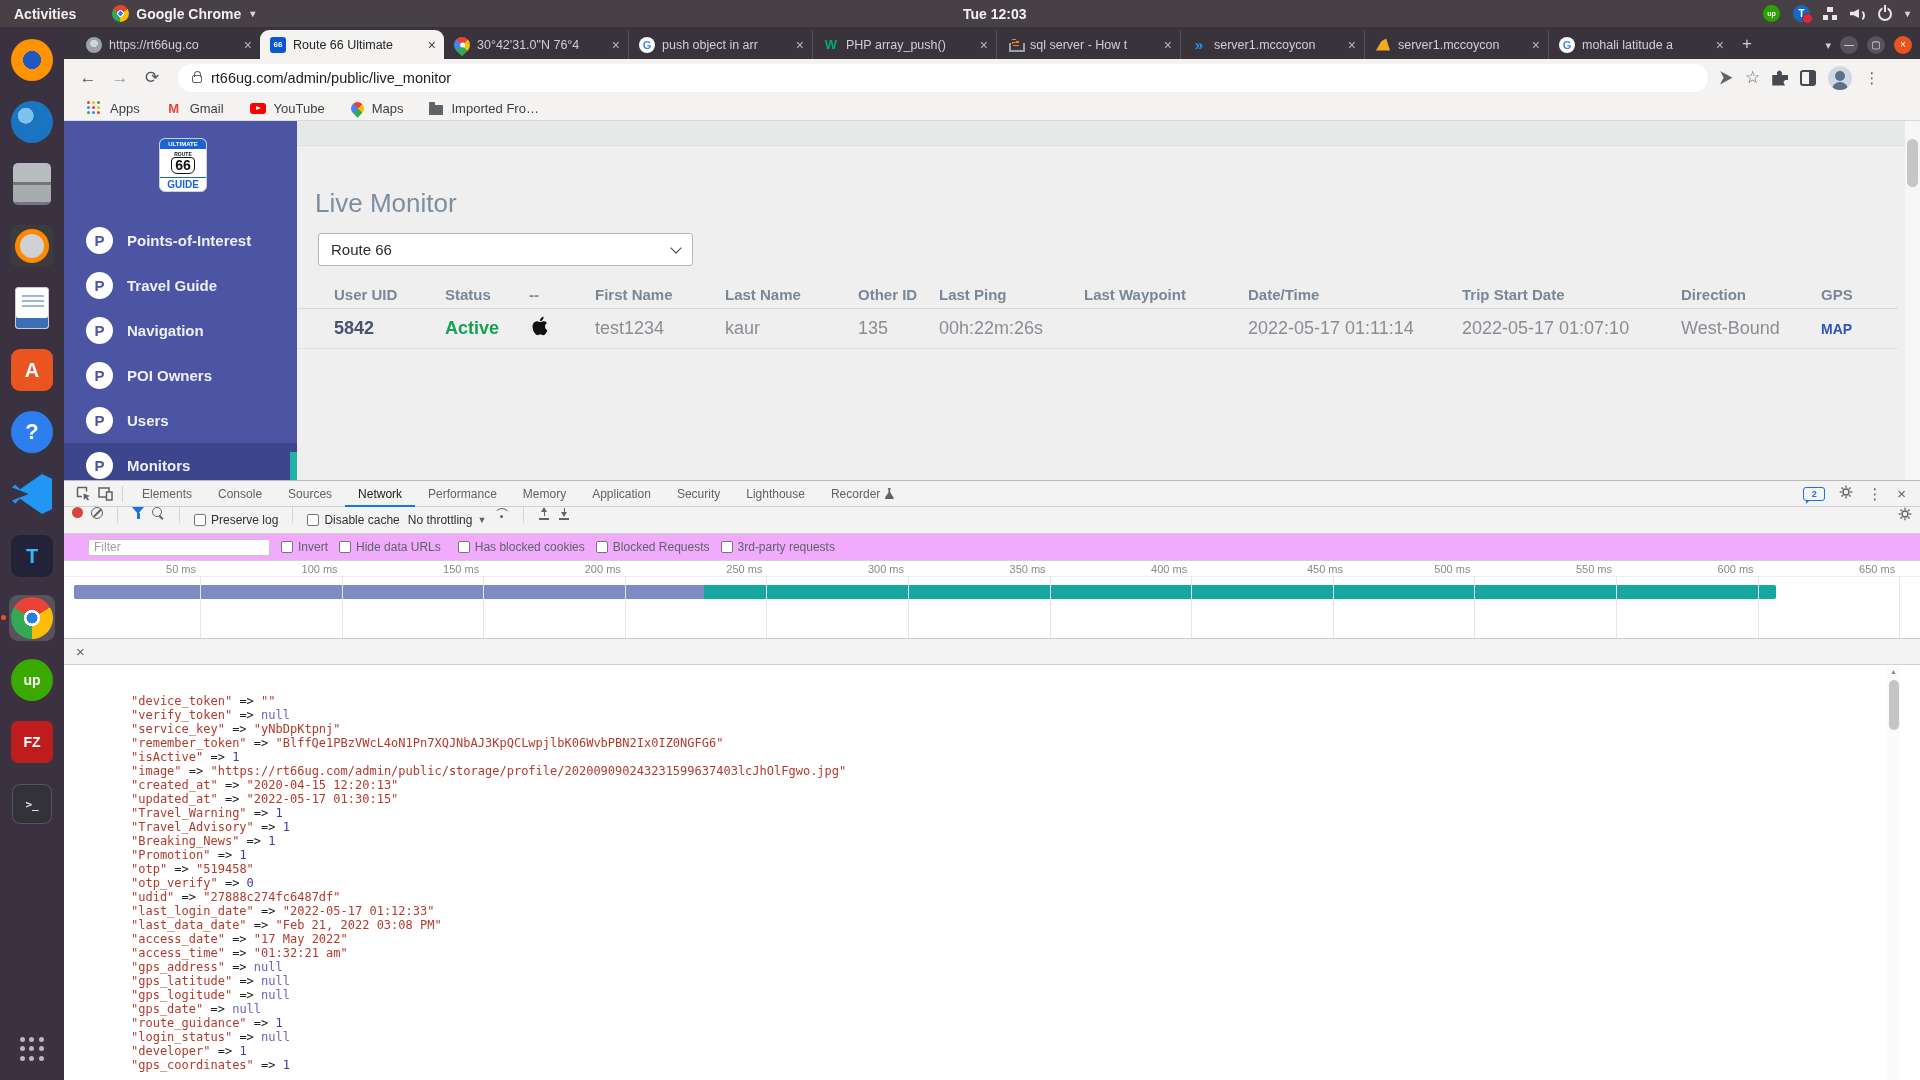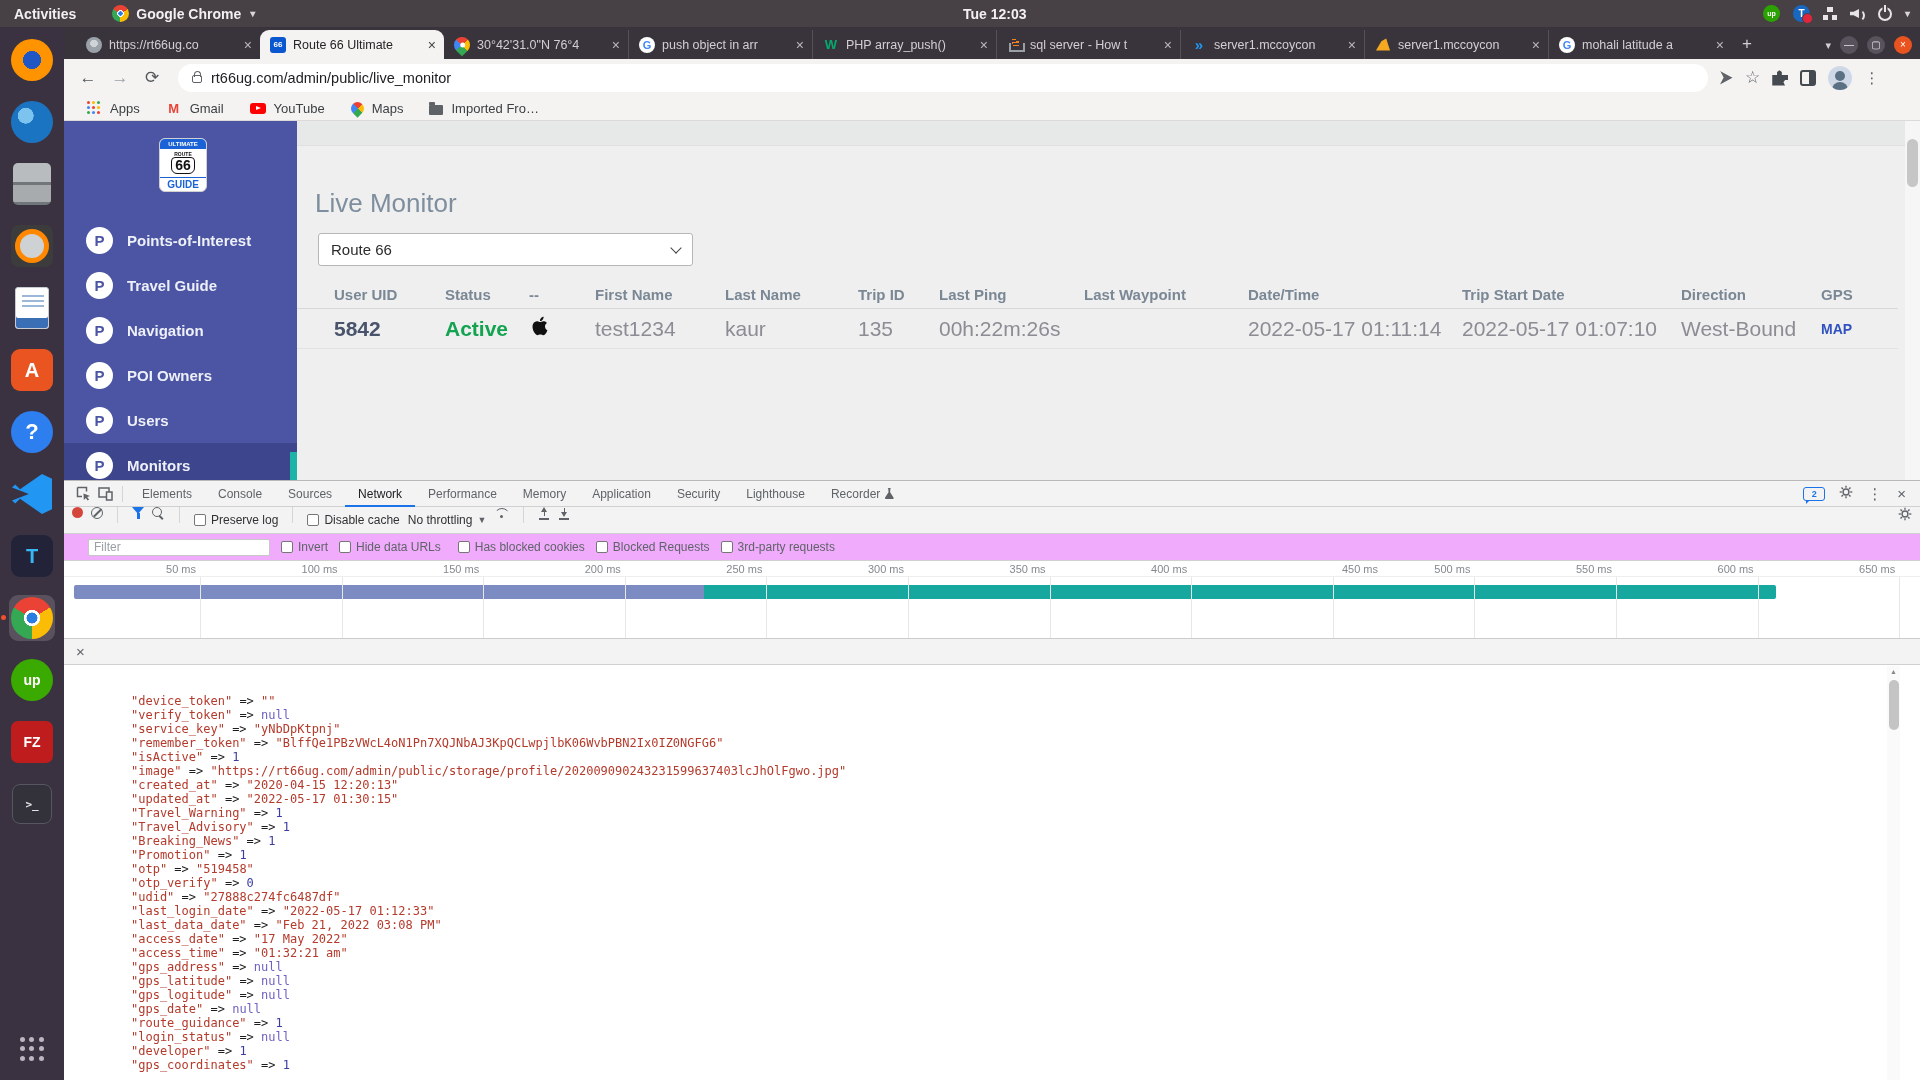--- a/index.html
+++ b/index.html
@@ -134,21 +134,21 @@
 .side-scroll{position:absolute;right:0;bottom:0;width:7px;height:28px;background:#1fb3a7}
 .main{flex:1;background:#efefef;position:relative;overflow:hidden}
 .topstrip{height:25px;background:#e7e8e8;border-bottom:1px solid #e0e0e0}
 .page-title{margin:42px 0 0 18px;font-size:26px;color:#7e8e9e}
 .select{margin:14px 0 0 21px;width:375px;height:33px;background:#fff;border:1px solid #b6b6b6;border-radius:3px;display:flex;align-items:center;padding:0 12px;font-size:15px;color:#2b2b2b;position:relative}
 .select-caret{position:absolute;right:12px;width:8px;height:8px;border-right:1.5px solid #444;border-bottom:1.5px solid #444;transform:rotate(45deg);margin-top:-4px}
 .grid-row{display:grid;grid-template-columns:111px 84px 66px 130px 133px 81px 145px 164px 214px 219px 140px 1fr;padding-left:37px;margin-right:22px}
 .thead{margin-top:14px;height:29px;align-items:center;border-bottom:1px solid #d8d8d8}
 .thead span{font-size:15px;font-weight:bold;color:#7a8795}
 .trow{height:40px;align-items:center;border-bottom:1px solid #e2e2e2}
-.trow span{font-size:21px;color:#8c8c94}
+.trow span{font-size:18px;color:#8c8c94}
 .trow .uid{color:#49536b;font-weight:bold}
 .trow .status-active{color:#13a351;font-weight:bold}
 .trow .map-link{color:#3052c0;font-weight:bold;font-size:14px}
 .page-scrollbar{position:absolute;right:0;top:0;width:15px;height:100%;background:#f6f6f6}
 .page-scrollbar .thumb{position:absolute;left:2px;right:2px;top:18px;height:48px;border-radius:6px;background:#c6c6c6}
 
 
 .devtools{position:absolute;top:453px;left:0;right:0;height:600px;background:#fff;border-top:1px solid #b9b9b9;font-size:12px;color:#333}
 .dt-tabs{height:26px;background:#f3f3f3;border-bottom:1px solid #d0d0d0;display:flex;align-items:center;padding:0 8px}
 .dt-ico{width:22px;height:20px;display:flex;align-items:center;justify-content:center;color:#5f6368}
@@ -447,21 +447,21 @@
         <div class="select">
           <span>Route 66</span>
           <span class="select-caret"></span>
         </div>
         <div class="grid-row thead" id="thead">
             <span>User UID</span>
             <span>Status</span>
             <span>--</span>
             <span>First Name</span>
             <span>Last Name</span>
-            <span>Trip ID</span>
+            <span>Other ID</span>
             <span>Last Ping</span>
             <span>Last Waypoint</span>
             <span>Date/Time</span>
             <span>Trip Start Date</span>
             <span>Direction</span>
             <span>GPS</span>
           </div>
         <div class="grid-row trow" id="trow">
             <span class="uid">5842</span>
             <span class="status-active">Active</span>
@@ -627,21 +627,21 @@
 
       <div class="dt-timeline" id="timeline">
           <span class="tick-label" style="left: 74px;">50 ms</span>
           <span class="tick-label" style="left: 215.6px;">100 ms</span>
           <span class="tick-label" style="left: 357.2px;">150 ms</span>
           <span class="tick-label" style="left: 498.8px;">200 ms</span>
           <span class="tick-label" style="left: 640.4px;">250 ms</span>
           <span class="tick-label" style="left: 782px;">300 ms</span>
           <span class="tick-label" style="left: 923.6px;">350 ms</span>
           <span class="tick-label" style="left: 1065.2px;">400 ms</span>
-          <span class="tick-label" style="left: 1256px;">450 ms</span>
+          <span class="tick-label" style="left: 1221px;">450 ms</span>
           <span class="tick-label" style="left: 1348.4px;">500 ms</span>
           <span class="tick-label" style="left: 1490px;">550 ms</span>
           <span class="tick-label" style="left: 1631.6px;">600 ms</span>
           <span class="tick-label" style="left: 1773.2px;">650 ms</span>
         </div>
       <div class="dt-overview" id="overview">
         <div class="ov-bar ov-blue"></div>
         <div class="ov-bar ov-teal"></div>
       <div class="gridline" style="left: 136px;"></div>
           <div class="gridline" style="left: 277.6px;"></div>

